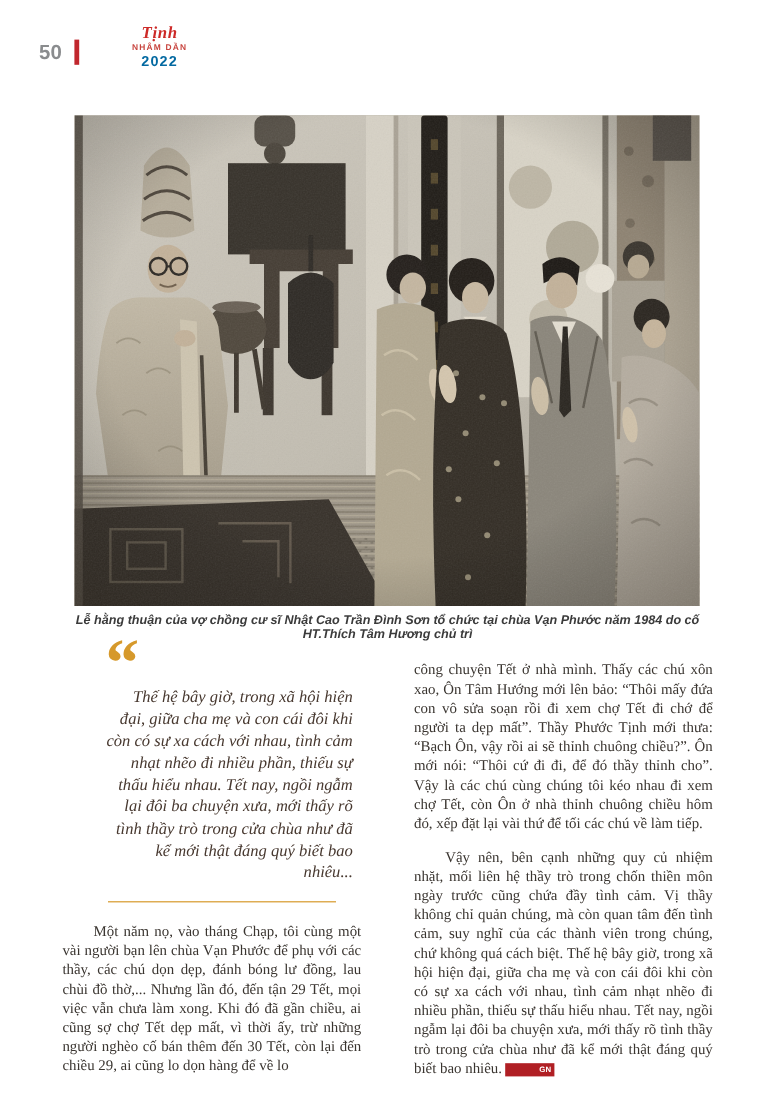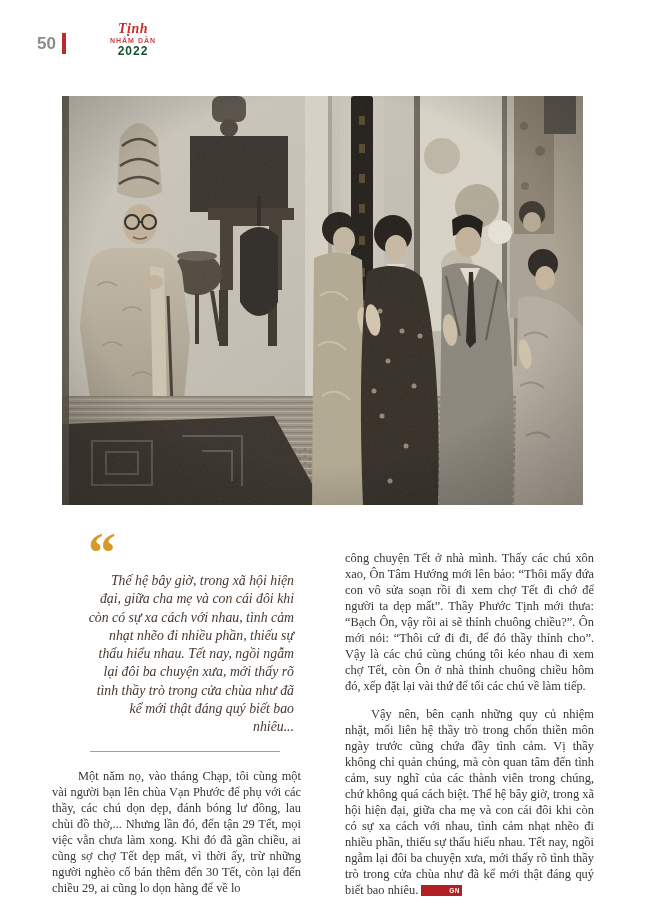--- a/index.html
+++ b/index.html
@@ -1,30 +1,30 @@
 <!DOCTYPE html>
 <html><head>
 <meta charset="utf-8">
 <style>
   html,body{margin:0;padding:0;}
   body{width:645px;height:912px;background:#ffffff;overflow:hidden;
        font-family:"Liberation Serif", serif;}
   .page{position:relative;width:645px;height:912px;background:#fff;overflow:hidden;}
 
   
-  .pagenum{position:absolute;left:28px;top:34px;width:28px;text-align:right;
+  .pagenum{position:absolute;left:28px;top:34px;width:28px;text-align:center;
     font-family:"Liberation Sans",sans-serif;font-weight:bold;font-size:17px;color:#8a8c8e;}
   .redbar{position:absolute;left:62px;top:33px;width:4px;height:21px;background:#c1272d;}
   .logo{position:absolute;left:92px;top:22px;width:82px;text-align:center;line-height:1;
     color:#cd2a28;font-family:"Liberation Serif",serif;}
   .logo .l1{font-style:italic;font-weight:bold;font-size:14px;letter-spacing:.5px;}
   .logo .l2{font-family:"Liberation Sans",sans-serif;font-weight:bold;font-size:7px;
     letter-spacing:1px;margin-top:1px;color:#c8453f;}
   .logo .l3{font-family:"Liberation Sans",sans-serif;font-weight:bold;font-size:12px;
-    letter-spacing:1px;margin-top:1px;color:#14532d;}
+    letter-spacing:1px;margin-top:1px;color:#0369a1;}
 
   
   .photo{position:absolute;left:62px;top:96px;width:521px;height:409px;overflow:hidden;
     background:#b9b4a9;}
   .photo svg{display:block;width:521px;height:409px;}
   .caption{position:absolute;left:40px;top:511px;width:566px;text-align:center;
     font-family:"Liberation Sans",sans-serif;font-style:italic;font-weight:600;
     font-size:10.5px;color:#3b3b3b;}
 
   
@@ -224,20 +224,21 @@
       <path d="M456 202 L 452 409 L 521 409 L 521 232 C 506 206 472 196 456 202 z" fill="#b5ada0"></path>
       <path d="M462 240 q12 -8 24 2 M458 290 q12 -8 24 2 M464 340 q12 -8 24 2" stroke="#978f82" stroke-width="2" fill="none"></path>
       <ellipse cx="463" cy="258" rx="6" ry="15" fill="#d0c2aa" transform="rotate(-10 463 258)"></ellipse>
 
       <rect x="0" y="0" width="7" height="409" fill="#575046" opacity="0.85"></rect>
       <rect width="521" height="409" fill="url(#vig)"></rect>
       <rect width="521" height="409" filter="url(#grain)" opacity="0.10"></rect>
     </svg>
   </figure>
 
+  <div class="caption">Lễ hằng thuận của vợ chồng cư sĩ Nhật Cao Trần Đình Sơn tổ chức tại chùa Vạn Phước năm 1984 do cố HT.Thích Tâm Hương chủ trì</div>
 
   <div class="columns">
     <div class="col">
       <div class="pullquote">
         <div class="qmark">“</div>
         <p class="qtext">Thế hệ bây giờ, trong xã hội hiện đại, giữa cha mẹ và con cái đôi khi còn có sự xa cách với nhau, tình cảm nhạt nhẽo đi nhiều phần, thiếu sự thấu hiểu nhau. Tết nay, ngồi ngẫm lại đôi ba chuyện xưa, mới thấy rõ tình thầy trò trong cửa chùa như đã kể mới thật đáng quý biết bao nhiêu...</p>
         <hr class="qline">
       </div>
       <p class="body-p indent leftpara">Một năm nọ, vào tháng Chạp, tôi cùng một vài người bạn lên chùa Vạn Phước để phụ với các thầy, các chú dọn dẹp, đánh bóng lư đồng, lau chùi đồ thờ,... Nhưng lần đó, đến tận 29 Tết, mọi việc vẫn chưa làm xong. Khi đó đã gần chiều, ai cũng sợ chợ Tết dẹp mất, vì thời ấy, trừ những người nghèo cố bán thêm đến 30 Tết, còn lại đến chiều 29, ai cũng lo dọn hàng để về lo</p>
     </div>

